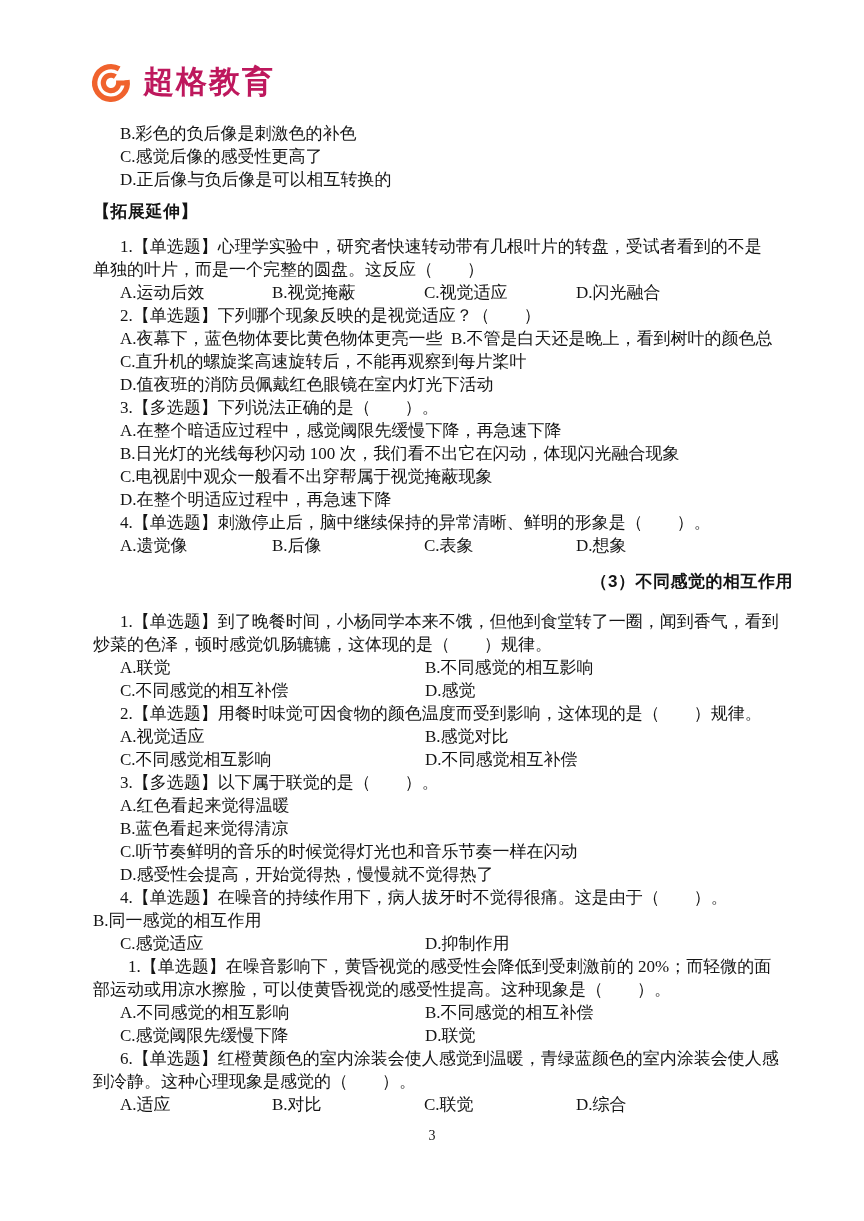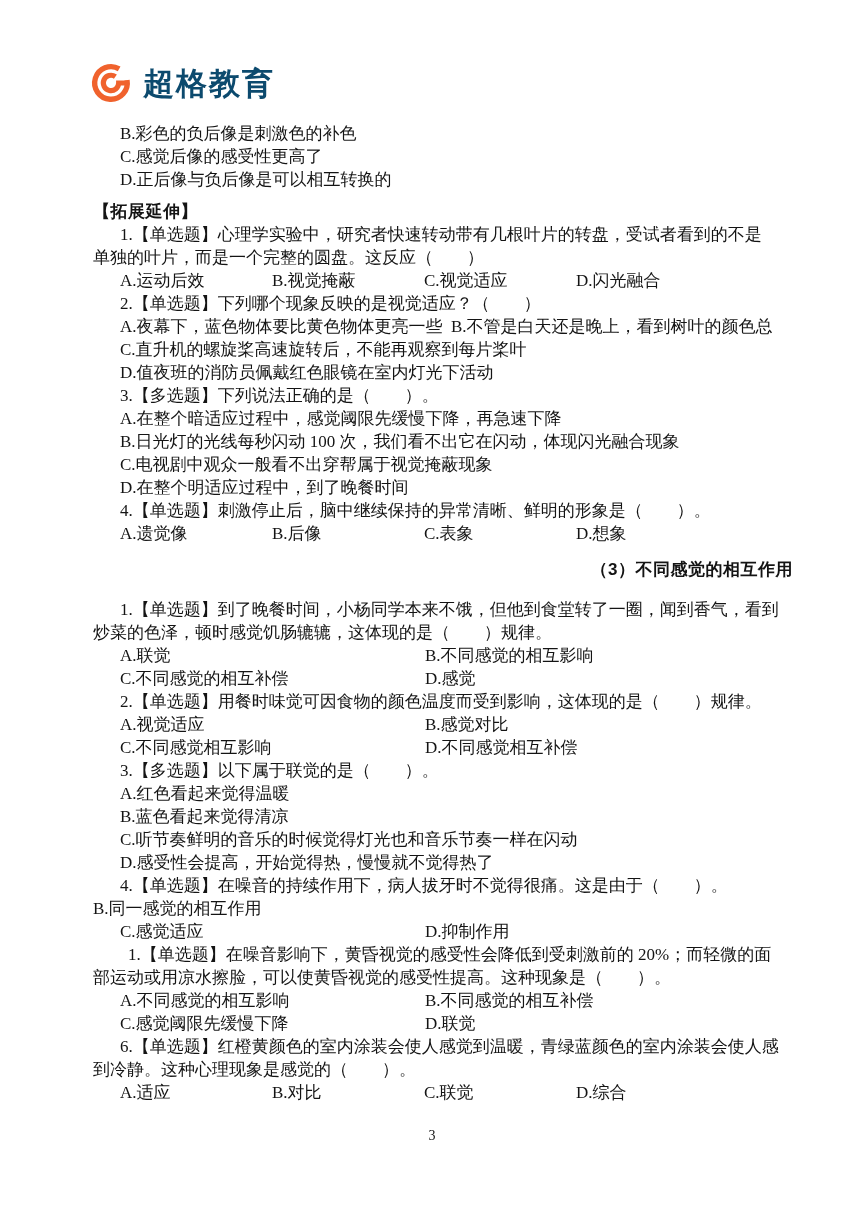--- a/index.html
+++ b/index.html
@@ -12,46 +12,46 @@
     color:#141414;
     overflow:hidden;
   }
   
   .logo{
     position:absolute;left:88px;top:60px;
     display:flex;align-items:center;gap:9px;
   }
   .logo svg{display:block;}
   .brand{
-    font-family:Liberation Serif, serif;
+    font-family:Liberation Mono, monospace;
     font-weight:bold;
     font-size:31px;
     letter-spacing:2px;
-    color:#0c4a6e;
+    color:#be185d;
     line-height:1;
   }
   
   .content{
     position:absolute;left:93px;top:122px;width:700px;
   }
   .line{
     margin:0;
     font-size:17px;
     line-height:23px;
     white-space:pre;
   }
   .ind{text-indent:27px;}
   .ind-lg{text-indent:35px;}
   .hd{
     font-family:"Liberation Sans","DejaVu Sans",sans-serif;
     font-weight:bold;
     font-size:17px;
     letter-spacing:0.5px;
   }
-  .hd-exp{margin-top:9px;margin-bottom:0;}
+  .hd-exp{margin-top:9px;margin-bottom:12px;}
   .hd-sec{margin-top:13px;margin-bottom:17px;text-align:right;}
   
   .row{display:flex;}
   .c1{margin-left:27px;}
   .w4{width:152px;}
   .w2{width:305px;}
   
   .pageno{
     position:absolute;left:0;right:0;top:1128px;
     text-align:center;
@@ -93,21 +93,21 @@
 
     <p class="line ind">2.【单选题】下列哪个现象反映的是视觉适应？（        ）</p>
     <p class="line ind">A.夜幕下，蓝色物体要比黄色物体更亮一些  B.不管是白天还是晚上，看到树叶的颜色总</p>
     <p class="line ind">C.直升机的螺旋桨高速旋转后，不能再观察到每片桨叶</p>
     <p class="line ind">D.值夜班的消防员佩戴红色眼镜在室内灯光下活动</p>
 
     <p class="line ind">3.【多选题】下列说法正确的是（        ）。</p>
     <p class="line ind">A.在整个暗适应过程中，感觉阈限先缓慢下降，再急速下降</p>
     <p class="line ind">B.日光灯的光线每秒闪动 100 次，我们看不出它在闪动，体现闪光融合现象</p>
     <p class="line ind">C.电视剧中观众一般看不出穿帮属于视觉掩蔽现象</p>
-    <p class="line ind">D.在整个明适应过程中，到了晚餐时间</p>
+    <p class="line ind">D.在整个明适应过程中，再急速下降</p>
 
     <p class="line ind">4.【单选题】刺激停止后，脑中继续保持的异常清晰、鲜明的形象是（        ）。</p>
     <div class="line row">
       <span class="c1 w4">A.遗觉像</span>
       <span class="w4">B.后像</span>
       <span class="w4">C.表象</span>
       <span>D.想象</span>
     </div>
 
     <p class="line hd hd-sec">（3）不同感觉的相互作用</p>

